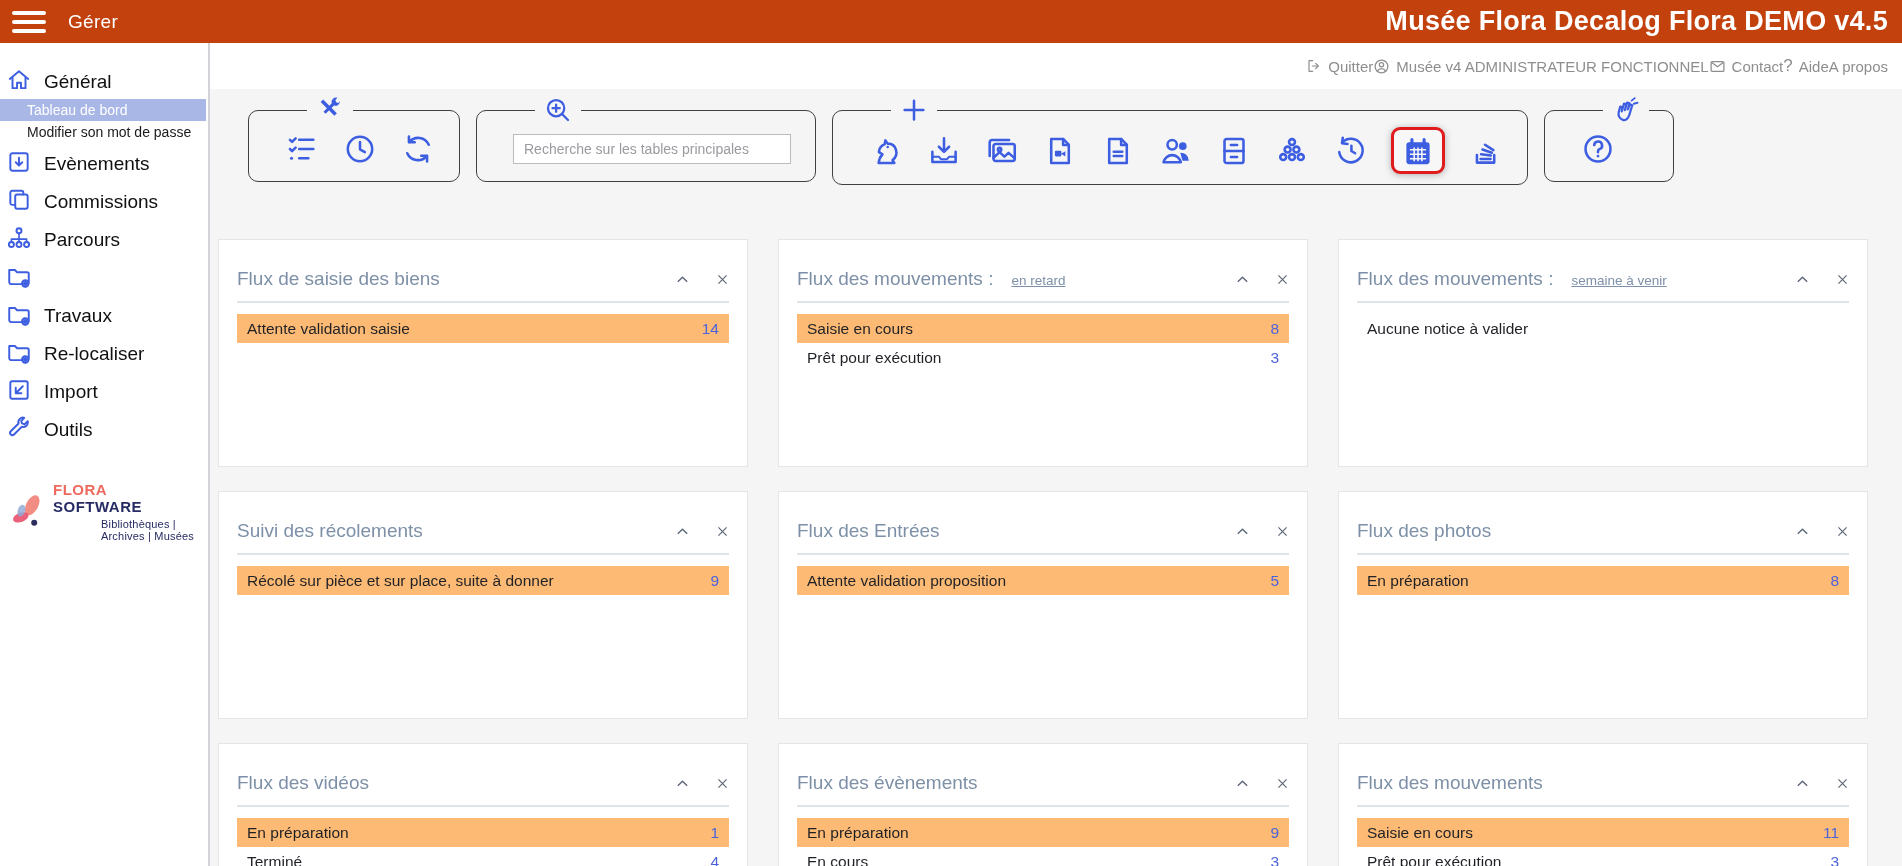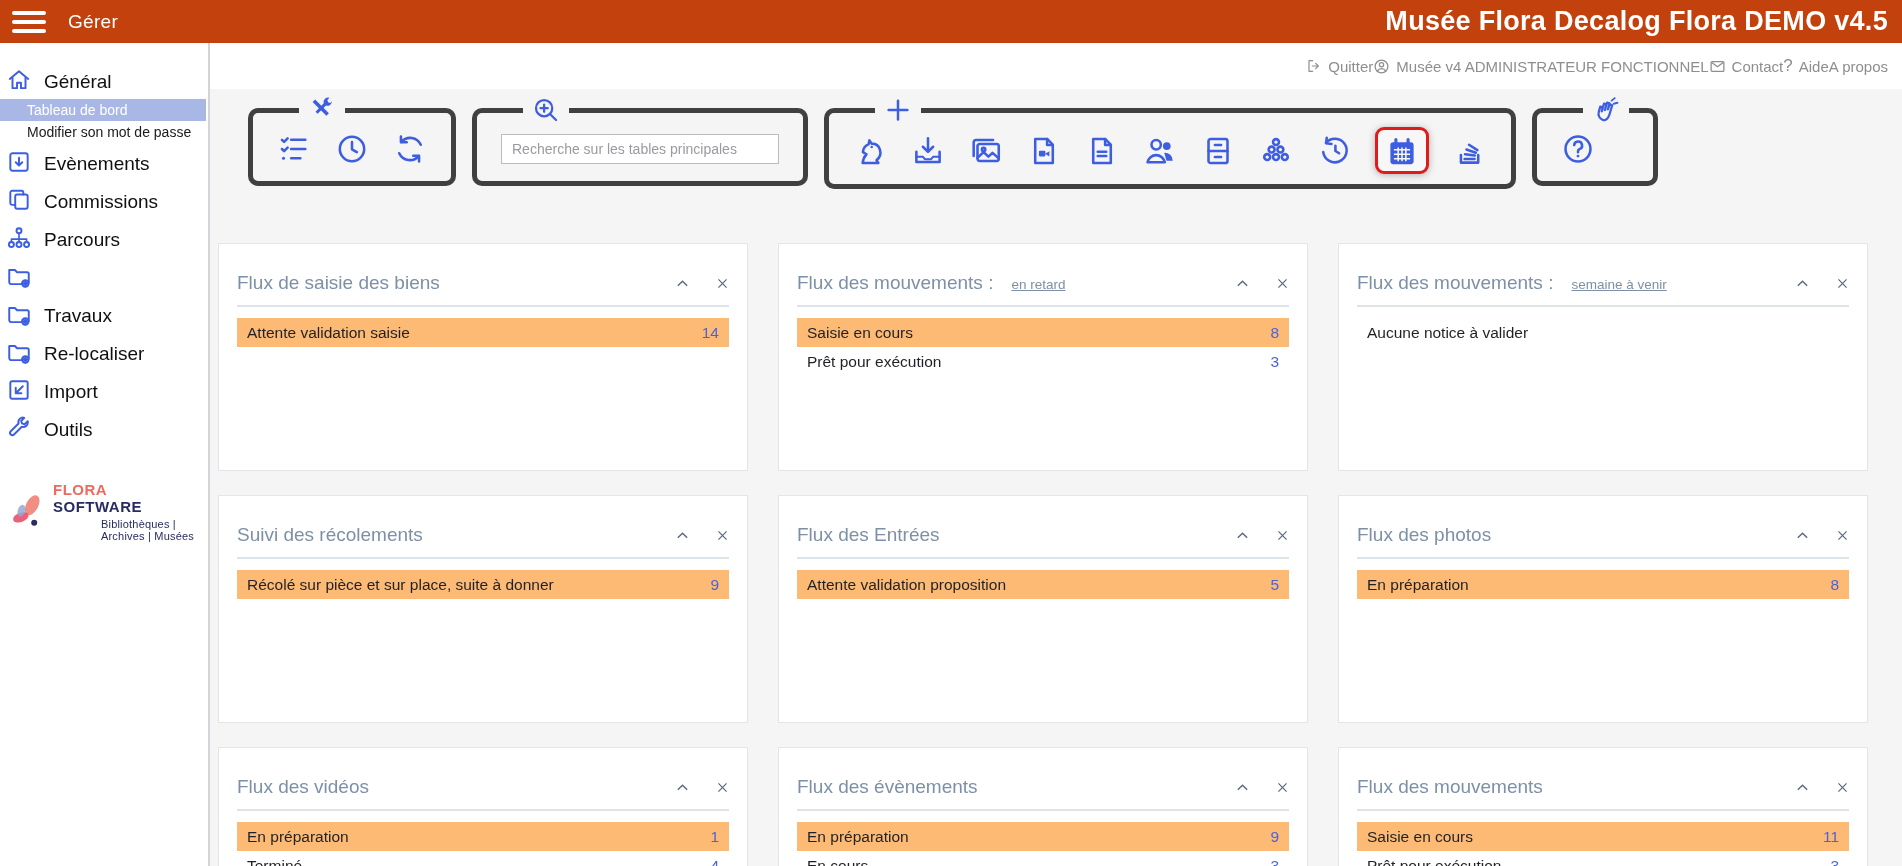--- a/index.html
+++ b/index.html
@@ -33,21 +33,21 @@
   .logo { margin:34px 0 0 10px; display:flex; align-items:center; gap:8px; width:190px; }
   .logo-text { display:flex; flex-direction:column; }
   .logo-brand { font-size:15px; font-weight:bold; letter-spacing:.5px; }
   .logo-brand .b1 { color:#ee6a5e; }
   .logo-brand .b2 { color:#272b63; }
   .logo-tag { font-size:11px; font-weight:normal; color:#272b63; margin-top:3px; letter-spacing:.2px;margin-left:48px; }
 
   
   .content { flex:1; background:#f5f5f6; overflow:hidden; padding:6px 0 0 0; }
   .toolbar { display:flex; align-items:flex-start; gap:16px; padding-left:38px; }
-  fieldset.tgroup { border:5px solid #404040; border-radius:10px; padding:2px 24px 10px 24px; background:transparent; }
+  fieldset.tgroup { border:1px solid #404040; border-radius:10px; padding:2px 24px 10px 36px; background:transparent; }
   fieldset.tgroup legend { padding:0 8px; margin-left:22px; }
   .ticons { display:flex; align-items:center; gap:24px; min-height:44px; }
   .tico { width:34px; height:34px; cursor:pointer; }
   .lego { width:30px; height:30px; display:block; }
   .search-input { width:278px; height:30px; border:1px solid #bcbcc0; background:#ffffff; font-size:14px;
                   padding:0 10px; color:#333; font-family:"Liberation Sans", sans-serif; outline:none; }
   .search-input::placeholder { color:#9a9aa0; }
   .hl-red { border:3px solid #e01b1b; border-radius:9px; padding:5px 7px 2px 7px; display:inline-flex;
             box-shadow:0 1px 7px rgba(90,90,90,.45); background:#f7f7f8; }
 

